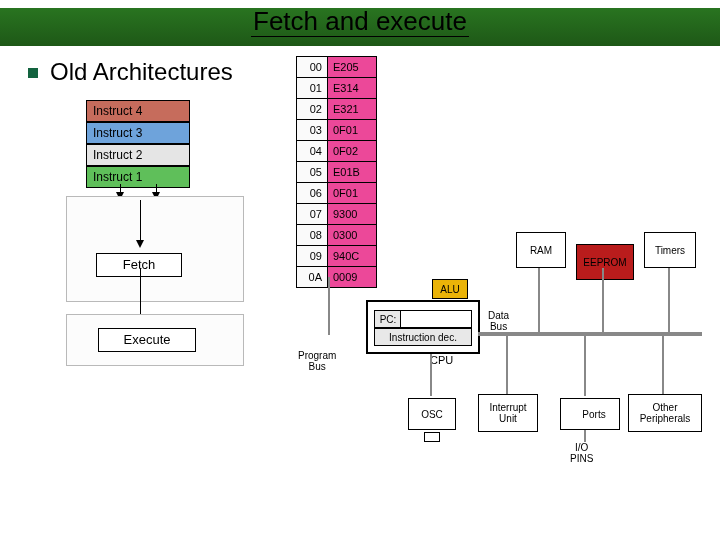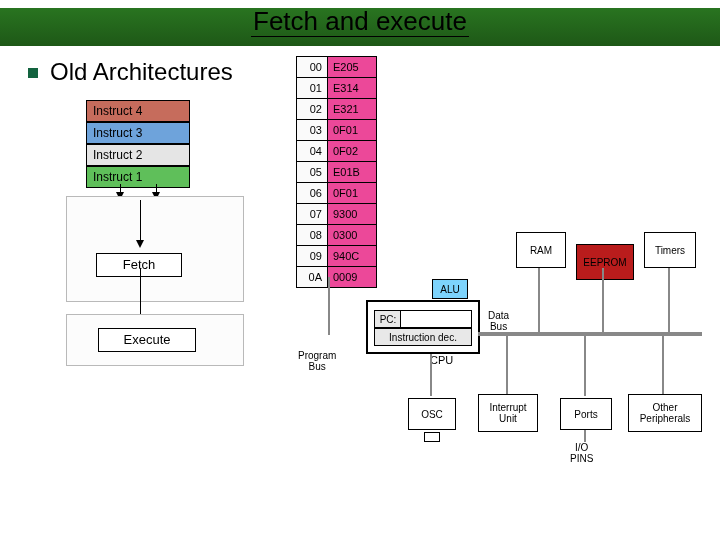--- a/index.html
+++ b/index.html
@@ -129,39 +129,39 @@
           <td class="val">940C</td>
         </tr>
         <tr>
           <td class="addr">0A</td>
           <td class="val">0009</td>
         </tr>
       </tbody>
   </table>
   <div class="vline" style="left:328px;top:277px;height:58px;"></div>
 
-  <div class="blk" style="left:432px;top:279px;width:34px;height:18px;background:#7dd3fc;">ALU</div>
+  <div class="blk" style="left:432px;top:279px;width:34px;height:18px;background:#eab308;">ALU</div>
   <div class="blk" style="left:374px;top:310px;width:26px;height:16px;">PC:</div>
   <div class="blk" style="left:400px;top:310px;width:70px;height:16px;background:#fff;"></div>
   <div class="blk" style="left:374px;top:328px;width:96px;height:16px;">Instruction dec.</div>
   <div style="position:absolute;left:366px;top:300px;width:110px;height:50px;border:2px solid #000;"></div>
   <div style="position:absolute;left:430px;top:354px;font-size:11px;">CPU</div>
   <div style="position:absolute;left:488px;top:310px;font-size:10px;white-space:pre;text-align:center;">Data
 Bus</div>
   <div style="position:absolute;left:298px;top:350px;font-size:10px;white-space:pre;text-align:center;">Program
 Bus</div>
 
   <div class="blk" style="left:516px;top:232px;width:48px;height:34px;background:#fff;">RAM</div>
   <div class="blk" style="left:576px;top:244px;width:56px;height:34px;background:#b91c1c;">EEPROM</div>
   <div class="blk" style="left:644px;top:232px;width:50px;height:34px;background:#fff;">Timers</div>
 
   <div class="blk" style="left:408px;top:398px;width:46px;height:30px;background:#fff;">OSC</div>
   <div class="blk" style="left:478px;top:394px;width:58px;height:36px;background:#fff;white-space:pre;">Interrupt
 Unit</div>
-  <div class="blk" style="left:560px;top:398px;width:50px;height:30px;background:#fff;">Ports</div>
+  <div class="blk" style="left:560px;top:398px;width:50px;height:30px;background:#fff;padding-left:8px;">Ports</div>
   <div class="blk" style="left:628px;top:394px;width:72px;height:36px;background:#fff;white-space:pre;">Other
 Peripherals</div>
   <div style="position:absolute;left:570px;top:442px;font-size:10px;white-space:pre;text-align:center;">I/O
 PINS</div>
 
   <div class="hline" style="left:478px;top:332px;width:224px;height:4px;"></div>
   <div class="vline" style="left:538px;top:268px;height:64px;"></div>
   <div class="vline" style="left:602px;top:268px;height:64px;"></div>
   <div class="vline" style="left:668px;top:268px;height:64px;"></div>
   <div class="vline" style="left:506px;top:336px;height:58px;"></div>

